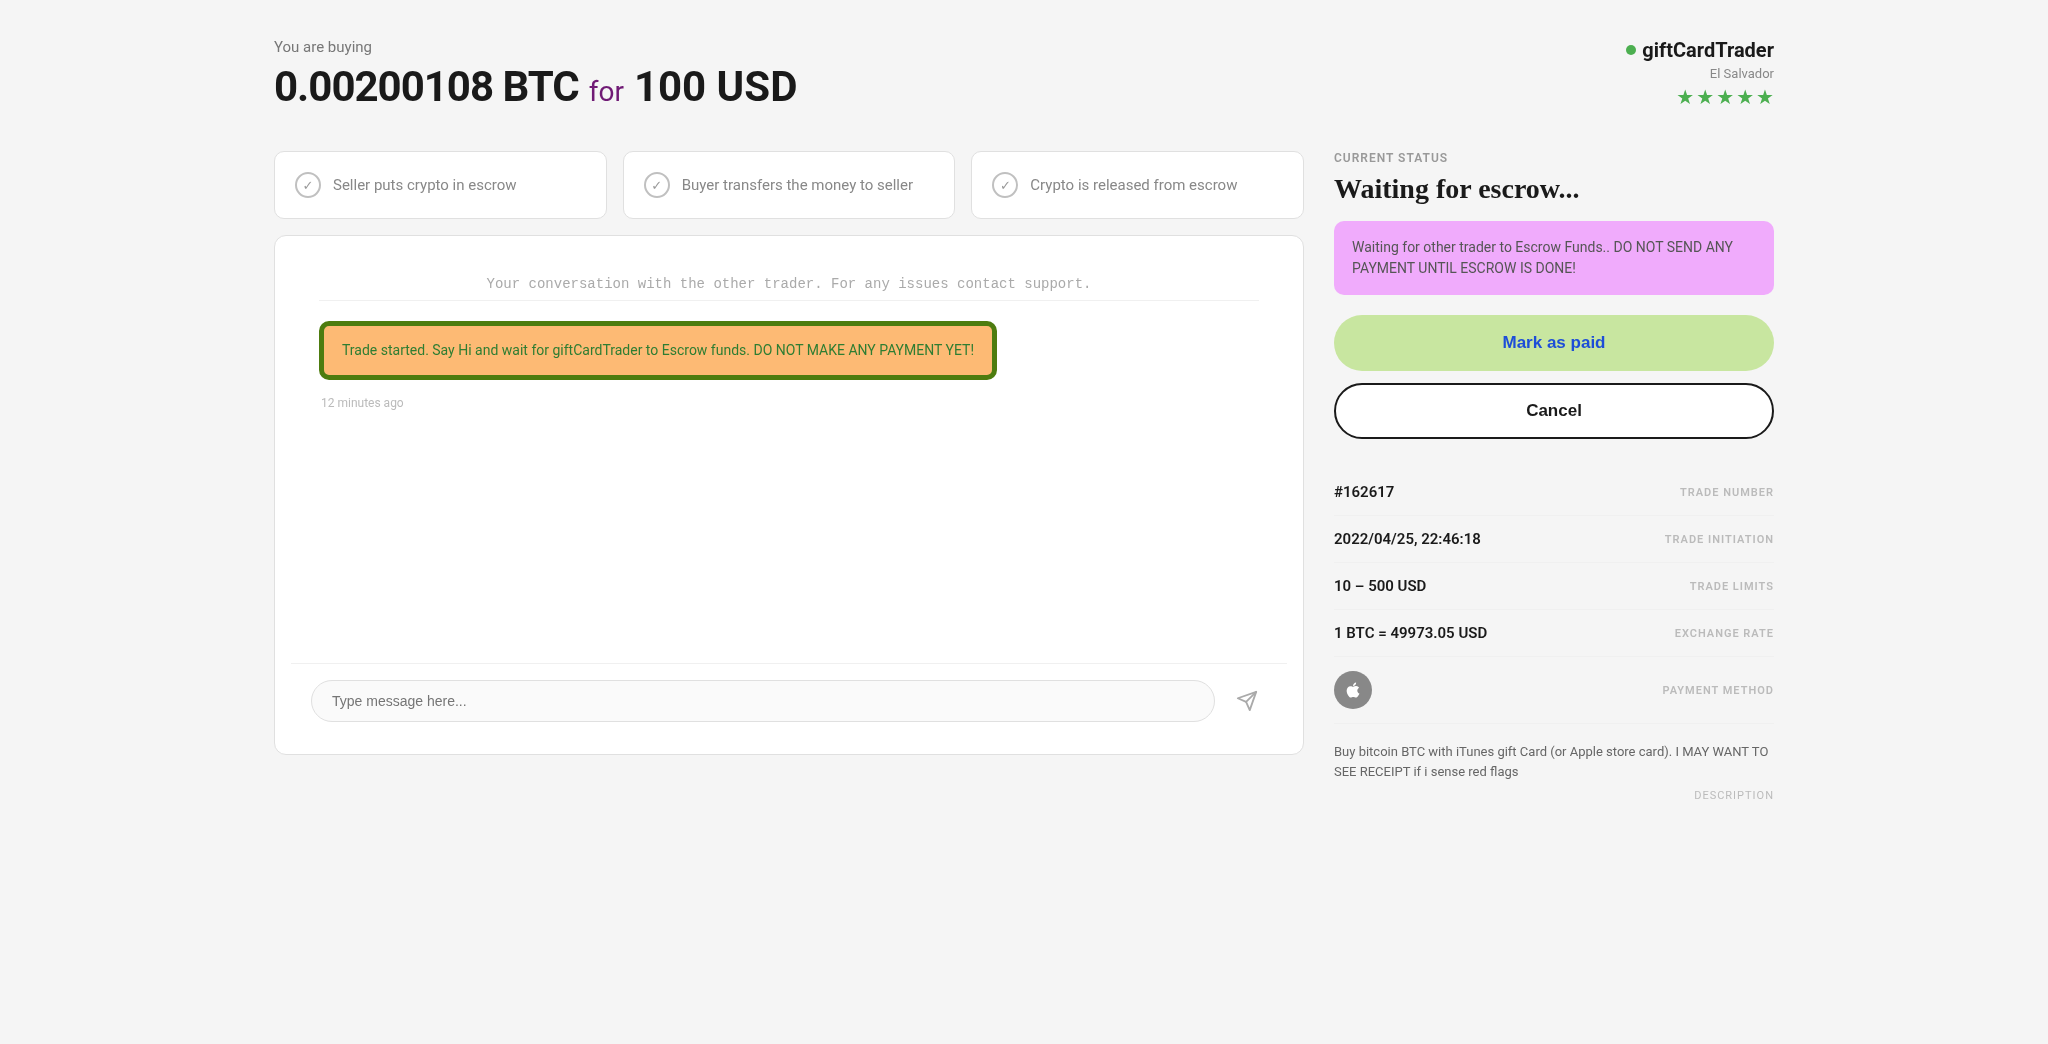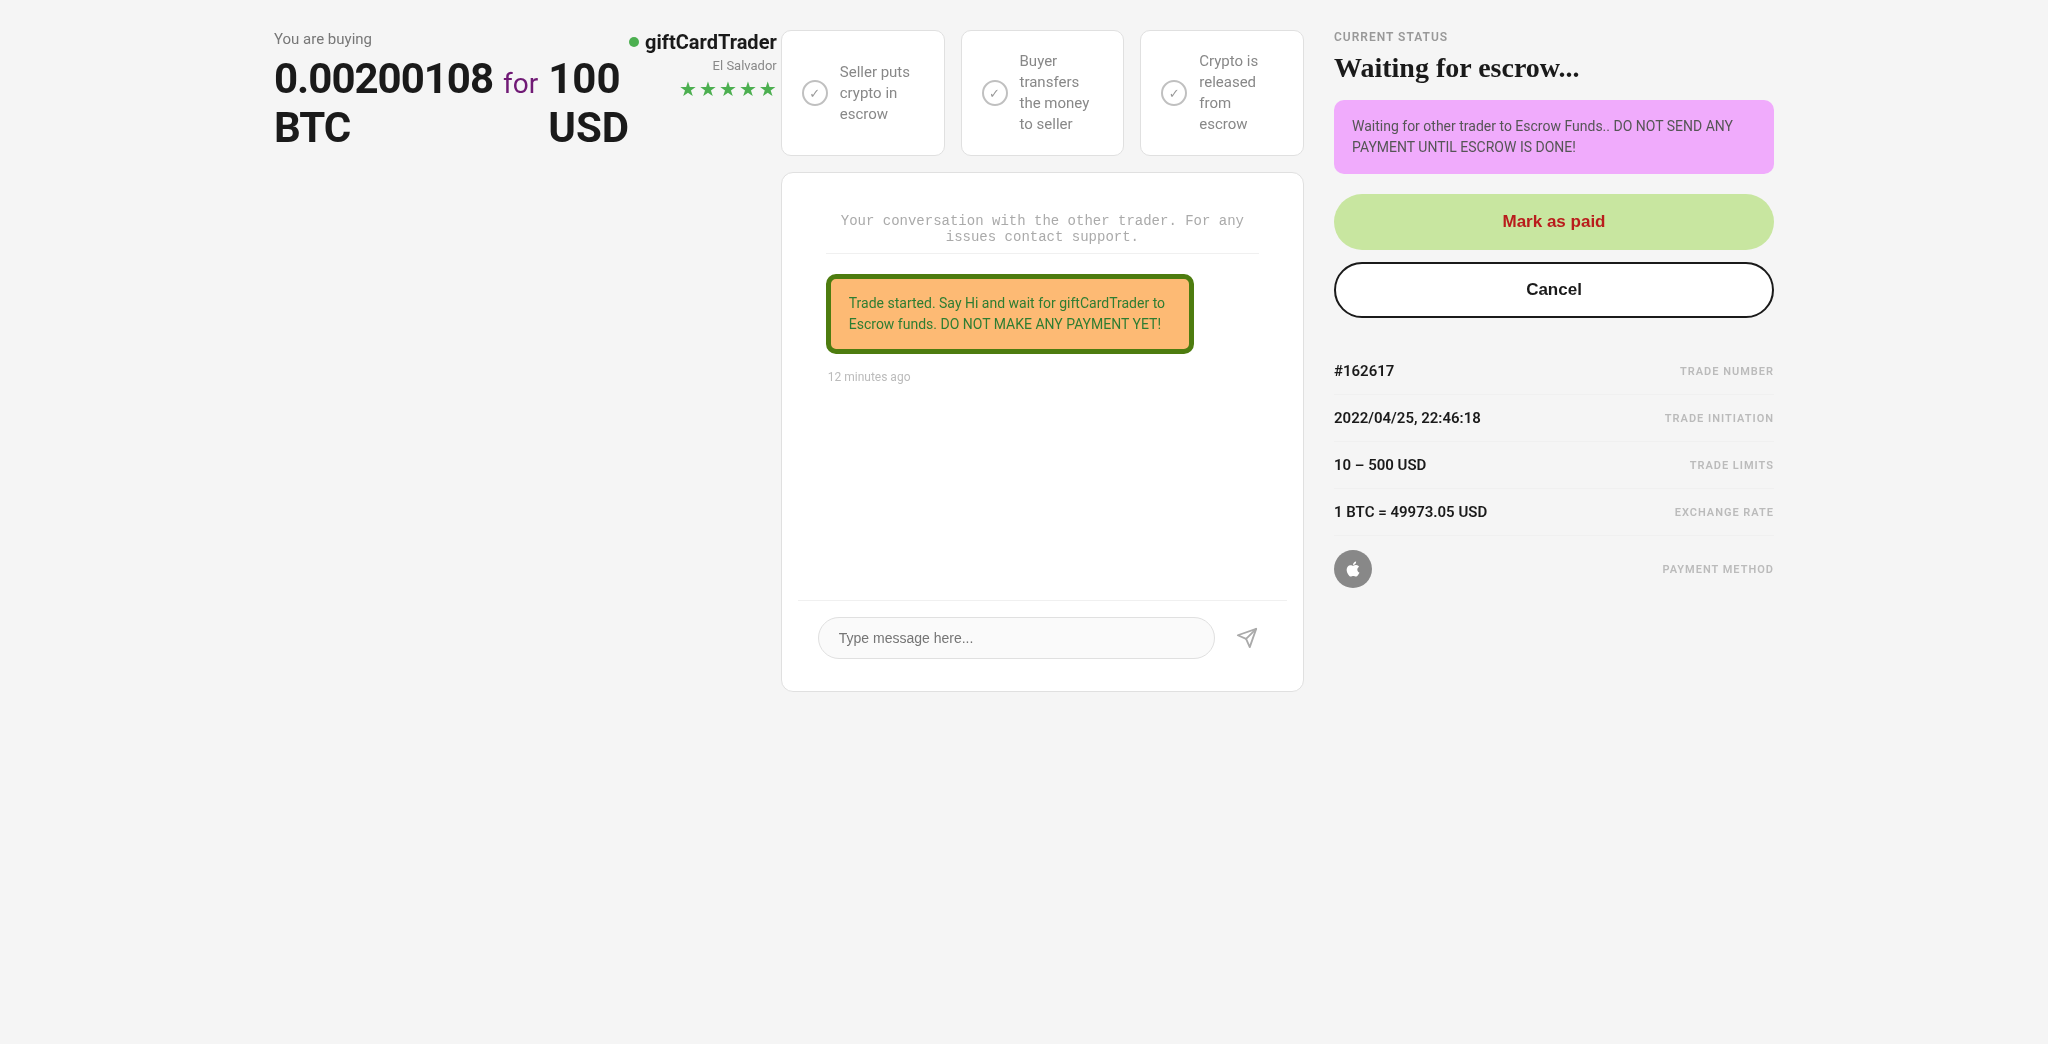--- a/index.html
+++ b/index.html
@@ -5,23 +5,24 @@
     * { box-sizing: border-box; margin: 0; padding: 0; }
     body {
       font-family: -apple-system, BlinkMacSystemFont, 'Segoe UI', Roboto, sans-serif;
       background: #f5f5f5;
       min-height: 100vh;
       padding: 30px 40px;
       color: #333;
     }
     .page-wrapper {
       max-width: 1500px;
-      margin: 0 auto;
-      display: flex;
-      gap: 4px;
+      margin: 8px auto;
+      display: flex;
+      flex-direction: column;
+      gap: 12px;
     }
     
     .header {
       display: flex;
       justify-content: space-between;
       align-items: flex-start;
       margin-bottom: 28px;
     }
     .header-left {}
     .you-are-buying {
@@ -240,21 +241,21 @@
       margin-bottom: 20px;
     }
     .mark-paid-btn {
       width: 100%;
       background: #c8e6a0;
       border: none;
       border-radius: 30px;
       padding: 18px;
       font-size: 17px;
       font-weight: 600;
-      color: #b91c1c;
+      color: #1d4ed8;
       cursor: pointer;
       margin-bottom: 12px;
       transition: background 0.2s;
     }
     .cancel-btn {
       width: 100%;
       background: #fff;
       border: 2px solid #1a1a1a;
       border-radius: 30px;
       padding: 16px;
@@ -422,16 +423,20 @@
         </div>
         <div class="trade-detail-row">
           <div class="payment-icon">
 
             <svg width="20" height="20" viewBox="0 0 24 24" fill="white">
               <path d="M17.05 20.28c-.98.95-2.05.8-3.08.35-1.09-.46-2.09-.48-3.24 0-1.44.62-2.2.44-3.06-.35C2.79 15.25 3.51 7.7 9.05 7.4c1.38.07 2.33.73 3.13.78 1.19-.21 2.33-.93 3.6-.84 1.54.12 2.7.71 3.44 1.82-3.12 1.87-2.38 5.98.48 7.13-.57 1.53-1.32 3.04-2.65 3.99zM12.03 7.25c-.15-2.23 1.66-4.07 3.74-4.25.29 2.58-2.34 4.5-3.74 4.25z"></path>
             </svg>
           </div>
           <span class="detail-label">PAYMENT METHOD</span>
         </div>
+        <div class="description-row">
+          <span class="description-text">Buy bitcoin BTC with iTunes gift Card (or Apple store card). I MAY WANT TO SEE RECEIPT if i sense red flags</span>
+          <span class="description-label">DESCRIPTION</span>
+        </div>
       </div>
     </div>
   </div>
 </div>
 
 </body></html>

